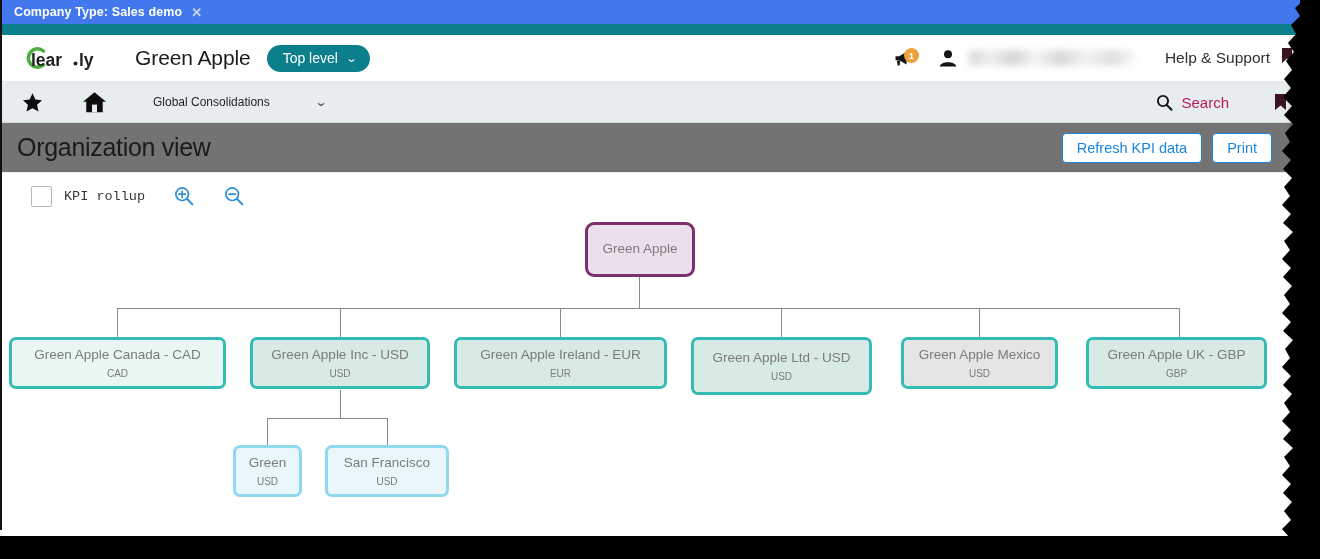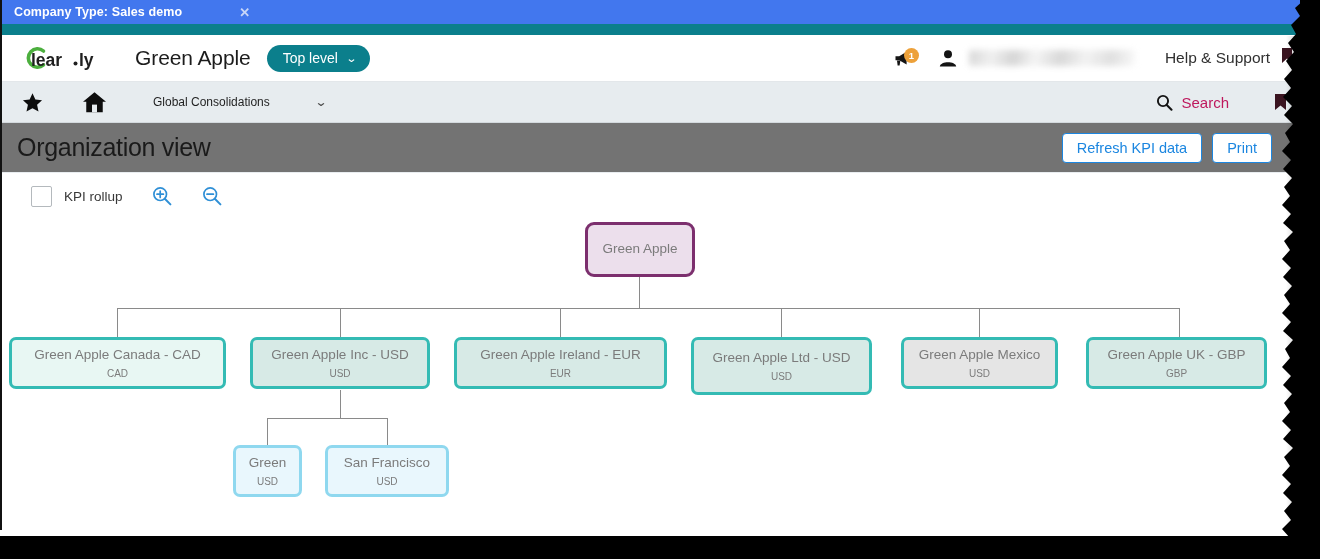--- a/index.html
+++ b/index.html
@@ -58,21 +58,20 @@
 
   
   #banner {
     position: relative;
     height: 24px;
     background: #4277ee;
     display: flex;
     align-items: center;
     padding-left: 14px;
     box-sizing: border-box;
-    gap: 48px;
   }
   #banner .btxt {
     color: #ffffff;
     font-size: 12.5px;
     font-weight: bold;
     letter-spacing: 0.1px;
   }
   #banner .bclose {
     color: #c8d6f7;
     font-size: 13px;
@@ -267,20 +266,21 @@
     border: 1px solid #b4b9bd;
     border-radius: 2px;
     background: #fff;
     cursor: pointer;
     box-sizing: border-box;
   }
   #kpi-label {
     margin-left: 12px;
     font-size: 13.5px;
     color: #383838;
+    font-family: Liberation Mono, monospace;
   }
   .zoombtn {
     margin-left: 28px;
     cursor: pointer;
     display: flex;
     align-items: center;
   }
 
   
   #orgchart {

